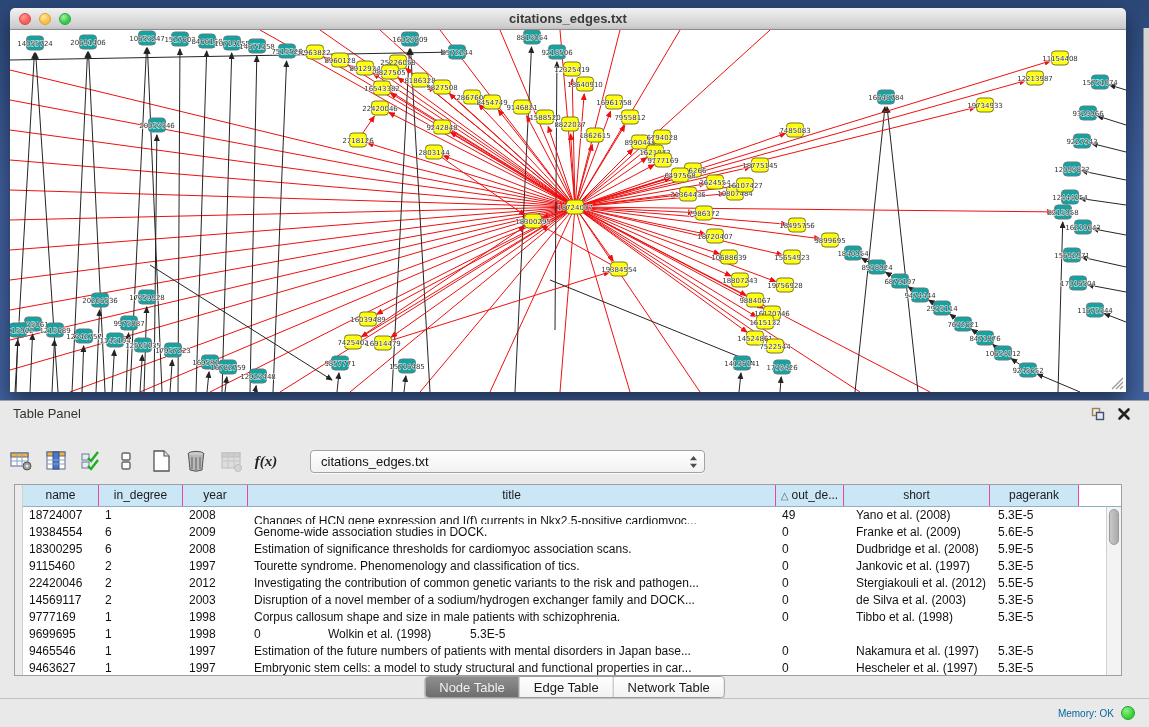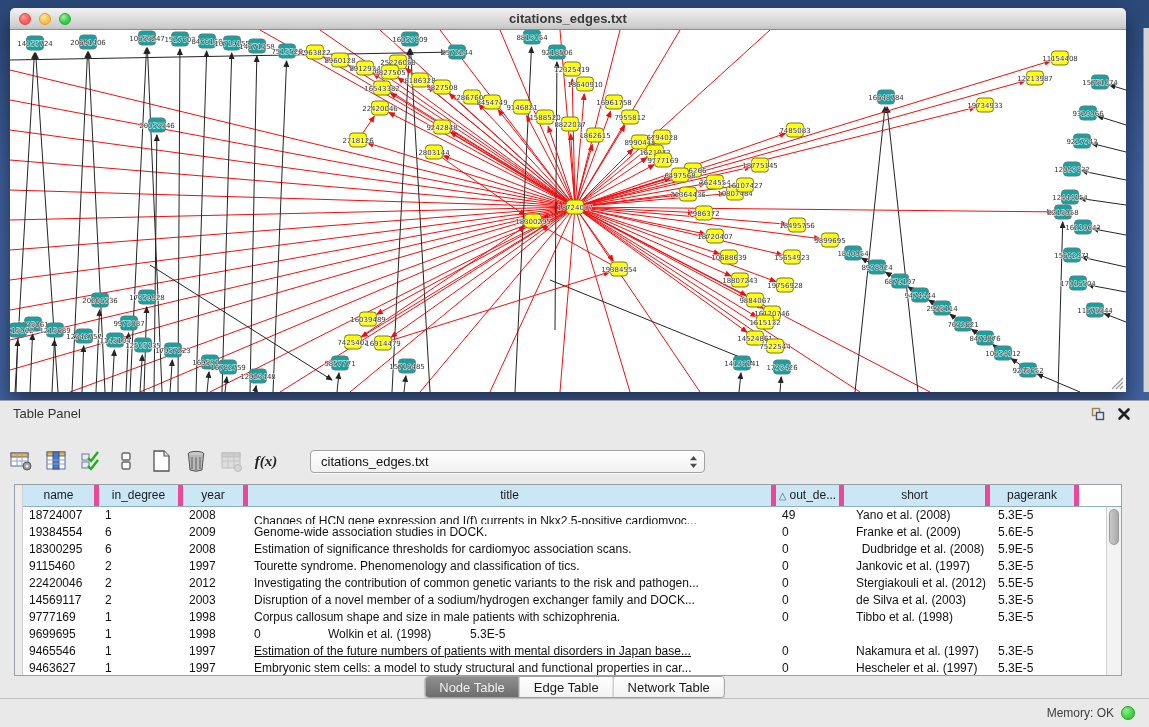--- a/index.html
+++ b/index.html
@@ -41,42 +41,42 @@
   .combo { position:relative; margin-left:22px; width:395px; height:23px; border:1px solid #a2a2a2; border-radius:4px;
            background:linear-gradient(#ffffff,#f1f1f1); box-shadow:0 1px 0 rgba(255,255,255,.7);
            font-size:13px; line-height:21px; padding-left:10px; color:#111; }
   .combo-arrows { position:absolute; right:6px; top:4px; }
 
   .tablewrap { position:absolute; left:14px; top:83px; width:1108px; height:192px;
                background:#fff; border:1px solid #9aa0a6; }
   .gutter { position:absolute; left:0; top:0; bottom:0; width:8px; background:#ececec; border-right:1px solid #cfcfcf; }
   .thead { position:absolute; left:8px; top:0; right:0; height:22px; display:flex;
            background:#cbe6f5; border-bottom:1px solid #8fb0c2; }
-  .th { font-size:12px; text-align:center; line-height:21px; border-right:5px solid #ec4899;
+  .th { font-size:12px; text-align:center; line-height:21px; border-right:1px solid #ec4899;
         overflow:hidden; white-space:nowrap; color:#1c1c1c; }
   .th .sortg { font-size:10px; color:#4d6b7c; margin-right:3px; }
   .th.filler { background:#fff; border-right:none; flex:1; }
   .tbody { position:absolute; left:8px; top:22px; right:15px; bottom:0; overflow:hidden; }
   .tr { display:flex; height:17px; }
   .td { font-size:12px; line-height:17px; white-space:nowrap; overflow:hidden; color:#111; }
   .vscroll { position:absolute; right:0; top:22px; bottom:0; width:15px; background:#f3f3f3; border-left:1px solid #d0d0d0; }
   .vthumb { position:absolute; left:2px; top:2px; width:10px; height:36px; border-radius:6px;
             background:linear-gradient(90deg,#c9c9c9,#ababab); border:1px solid #9a9a9a; }
 
   .tabs { position:absolute; left:50%; transform:translateX(-50%); top:275px; height:22px; display:flex;
           border:1px solid #9d9d9d; border-radius:4px; overflow:hidden;
           box-shadow:0 1px 1px rgba(0,0,0,.15); }
   .tab { font-size:13px; line-height:21px; padding:0 14px; background:linear-gradient(#ffffff,#f2f2f2);
          color:#1a1a1a; border-right:1px solid #b3b3b3; cursor:pointer; }
   .tab:last-child { border-right:none; }
   .tab.sel { background:linear-gradient(#8f8f8f,#6d6d6d); color:#f0f0f0; }
 
   .statusbar { position:absolute; left:0; bottom:0; width:100%; height:29px; border-top:1px solid #c2c2c2;
                display:flex; align-items:center; justify-content:flex-end; padding-right:14px; gap:7px; }
-  .memlabel { font-size:12px; color:#404040; }
+  .memlabel { font-size:10px; color:#0369a1; }
   .memdot { width:14px; height:14px; border-radius:50%;
             background:radial-gradient(circle at 35% 30%, #8cf08c, #37d037 65%); border:1px solid #2a9c2a; }
 </style>
 </head>
 <body>
 
 <div class="desktop">
 
   <div class="graph-window">
     <div class="titlebar">
@@ -791,21 +791,21 @@
             <div class="td" style="width: 68px; padding-left: 6px;">0</div>
             <div class="td" style="width: 146px; padding-left: 12px;">Franke et al. (2009)</div>
             <div class="td" style="width: 89px; padding-left: 8px;">5.6E-5</div>
           </div>
           <div class="tr">
             <div class="td" style="width: 76px; padding-left: 6px;">18300295</div>
             <div class="td" style="width: 84px; padding-left: 6px;">6</div>
             <div class="td" style="width: 65px; padding-left: 6px;">2008</div>
             <div class="td" style="width: 528px; padding-left: 6px;">Estimation of significance thresholds for cardiomyoc association scans.</div>
             <div class="td" style="width: 68px; padding-left: 6px;">0</div>
-            <div class="td" style="width: 146px; padding-left: 12px; text-align: center;">Dudbridge et al. (2008)</div>
+            <div class="td" style="width: 146px; padding-left: 12px;">Dudbridge et al. (2008)</div>
             <div class="td" style="width: 89px; padding-left: 8px;">5.9E-5</div>
           </div>
           <div class="tr">
             <div class="td" style="width: 76px; padding-left: 6px;">9115460</div>
             <div class="td" style="width: 84px; padding-left: 6px;">2</div>
             <div class="td" style="width: 65px; padding-left: 6px;">1997</div>
             <div class="td" style="width: 528px; padding-left: 6px;">Tourette syndrome. Phenomenology and classification of tics.</div>
             <div class="td" style="width: 68px; padding-left: 6px;">0</div>
             <div class="td" style="width: 146px; padding-left: 12px;">Jankovic et al. (1997)</div>
             <div class="td" style="width: 89px; padding-left: 8px;">5.3E-5</div>
@@ -842,21 +842,21 @@
             <div class="td" style="width: 84px; padding-left: 6px;">1</div>
             <div class="td" style="width: 65px; padding-left: 6px;">1998</div>
             <div class="td" style="width: 68px; padding-left: 6px;">0</div>
             <div class="td" style="width: 146px; padding-left: 12px;">Wolkin et al. (1998)</div>
             <div class="td" style="width: 89px; padding-left: 8px;">5.3E-5</div>
           </div>
           <div class="tr">
             <div class="td" style="width: 76px; padding-left: 6px;">9465546</div>
             <div class="td" style="width: 84px; padding-left: 6px;">1</div>
             <div class="td" style="width: 65px; padding-left: 6px;">1997</div>
-            <div class="td" style="width: 528px; padding-left: 6px; text-decoration: underline;">Estimation of the future numbers of patients with mental disorders in Japan base...</div>
+            <div class="td" style="width: 528px; padding-left: 6px;">Estimation of the future numbers of patients with mental disorders in Japan base...</div>
             <div class="td" style="width: 68px; padding-left: 6px;">0</div>
             <div class="td" style="width: 146px; padding-left: 12px;">Nakamura et al. (1997)</div>
             <div class="td" style="width: 89px; padding-left: 8px;">5.3E-5</div>
           </div>
           <div class="tr">
             <div class="td" style="width: 76px; padding-left: 6px;">9463627</div>
             <div class="td" style="width: 84px; padding-left: 6px;">1</div>
             <div class="td" style="width: 65px; padding-left: 6px;">1997</div>
             <div class="td" style="width: 528px; padding-left: 6px;">Embryonic stem cells: a model to study structural and functional properties in car...</div>
             <div class="td" style="width: 68px; padding-left: 6px;">0</div>

